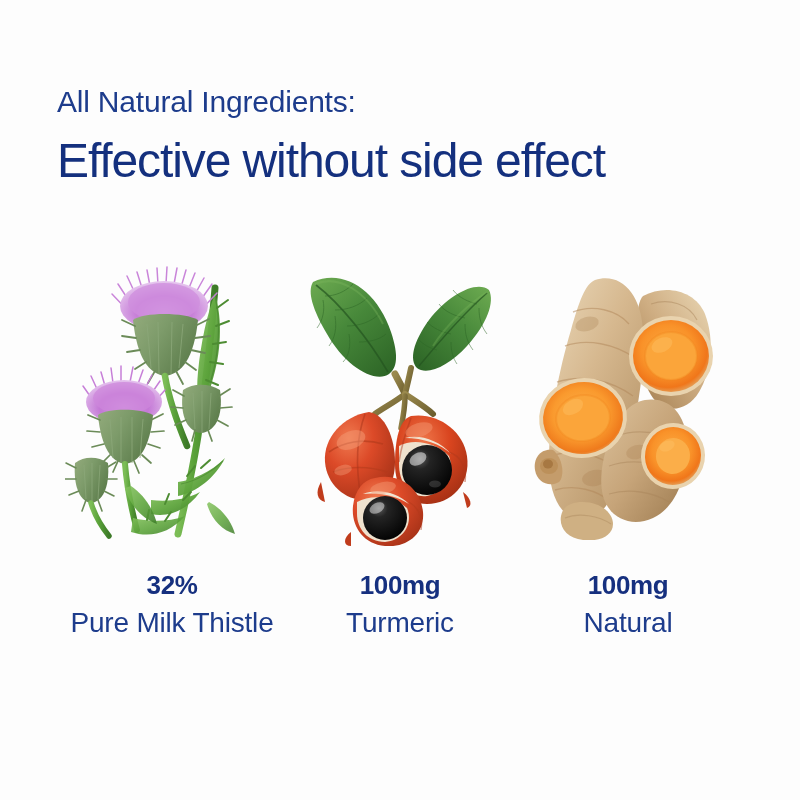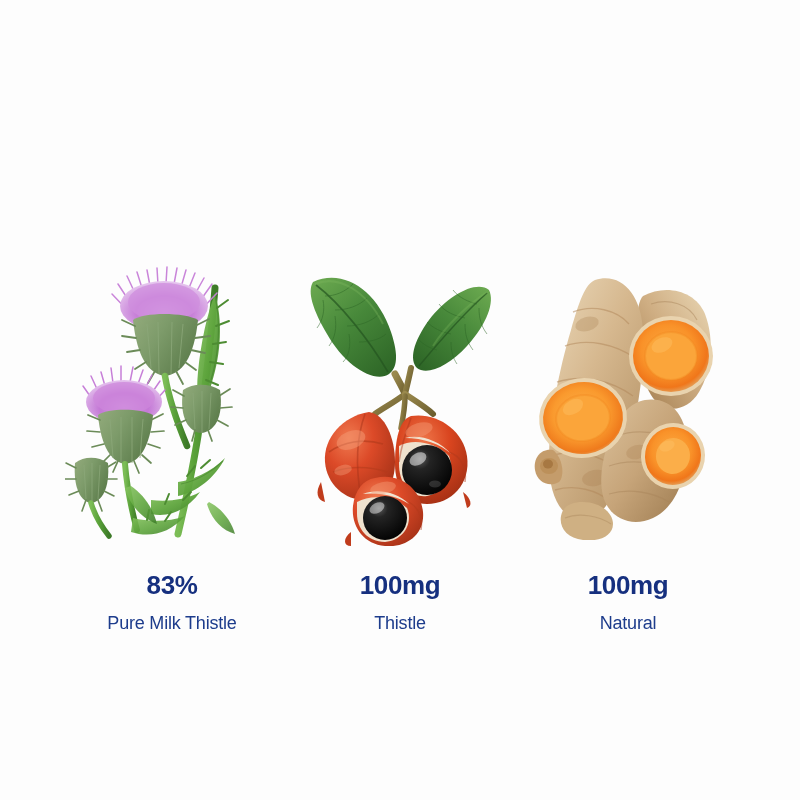--- a/index.html
+++ b/index.html
@@ -79,37 +79,41 @@
   .ingredient-amount {
     margin-top: 30px;
     font-size: 26px;
     font-weight: 700;
     color: #16307f;
     letter-spacing: -0.4px;
     line-height: 30px;
   }
   .ingredient-name {
     margin-top: 9px;
-    font-size: 18px;
+    font-size: 28px;
     font-weight: 400;
     color: #1d3c8c;
     letter-spacing: -0.2px;
     line-height: 28px;
   }
 
   
   .col-thistle  .ingredient-figure { transform: translateX(-2px); }
   .col-guarana  .ingredient-figure { transform: translateX(4px) translateY(6px); }
   .col-turmeric .ingredient-figure { transform: translateX(2px); }
 </style>
 </head>
 <body>
 
 <div class="page">
 
+  <div class="heading-block">
+    <p class="eyebrow">All Natural Ingredients:</p>
+    <h1 class="headline">Effective without side effect</h1>
+  </div>
 
   <div class="ingredients">
 
     <div class="ingredient col-thistle">
       <div class="ingredient-figure">
         <svg viewBox="0 0 210 290" xmlns="http://www.w3.org/2000/svg" aria-hidden="true">
           <defs>
             <radialGradient id="thFlower1" cx="50%" cy="62%" r="62%">
               <stop offset="0%" stop-color="#d9a3e6"></stop>
               <stop offset="52%" stop-color="#c77fd8"></stop>
@@ -285,21 +289,21 @@
             <path d="M100 254 L104 244"></path>
               <path d="M118 250 L126 242"></path>
             <path d="M82 270 L84 260"></path>
               <path d="M100 271 L106 262"></path>
           </g>
 
           <path d="M66 236 C78 244 88 258 92 274 C76 268 64 254 60 238 Z" fill="url(#thLeaf)" opacity="0.9"></path>
           <path d="M144 252 C156 258 166 270 170 284 C156 280 146 268 142 254 Z" fill="url(#thLeaf)" opacity="0.85"></path>
         </svg>
       </div>
-      <div class="ingredient-amount">83%</div>
+      <div class="ingredient-amount">32%</div>
       <div class="ingredient-name">Pure Milk Thistle</div>
     </div>
 
     <div class="ingredient col-guarana">
       <div class="ingredient-figure">
         <svg viewBox="0 0 210 290" xmlns="http://www.w3.org/2000/svg" aria-hidden="true">
           <defs>
             <linearGradient id="gLeafA" x1="10%" y1="0%" x2="90%" y2="100%">
               <stop offset="0%" stop-color="#6aa84f"></stop>
               <stop offset="45%" stop-color="#47883a"></stop>
@@ -404,21 +408,21 @@
                      C68 286 58 272 58 258 Z" fill="#efe2ce"></path>
             <circle cx="86" cy="262" r="22" fill="url(#gSeed)"></circle>
             <ellipse cx="78" cy="252" rx="8" ry="5" fill="#ffffff" opacity="0.45" transform="rotate(-28 78 252)"></ellipse>
             <path d="M110 246 C120 252 124 262 122 274" stroke="#b23a1c" stroke-width="1.4" fill="none" opacity="0.5"></path>
             <ellipse cx="84" cy="232" rx="13" ry="6" fill="#f49a74" opacity="0.45" transform="rotate(-12 84 232)"></ellipse>
             <path d="M52 276 C44 282 44 290 52 290" fill="#c03c1c"></path>
           </g>
         </svg>
       </div>
       <div class="ingredient-amount">100mg</div>
-      <div class="ingredient-name">Thistle</div>
+      <div class="ingredient-name">Turmeric</div>
     </div>
 
     <div class="ingredient col-turmeric">
       <div class="ingredient-figure">
         <svg viewBox="0 0 210 290" xmlns="http://www.w3.org/2000/svg" aria-hidden="true">
           <defs>
             <linearGradient id="tRhiA" x1="10%" y1="0%" x2="90%" y2="100%">
               <stop offset="0%" stop-color="#e8d5b5"></stop>
               <stop offset="40%" stop-color="#d6b88f"></stop>
               <stop offset="100%" stop-color="#b08d60"></stop>

